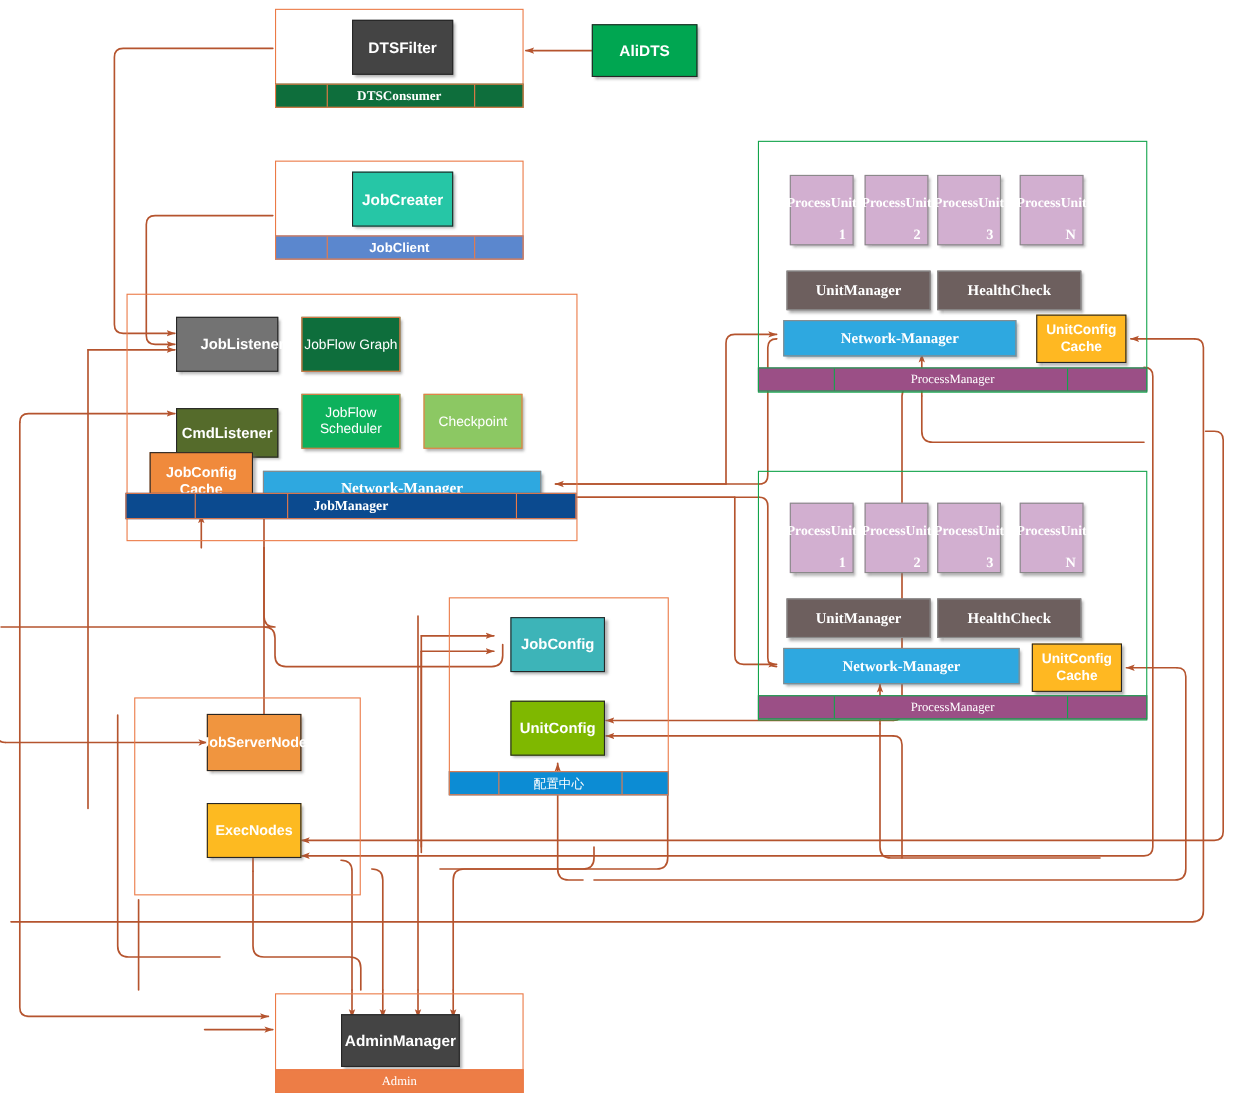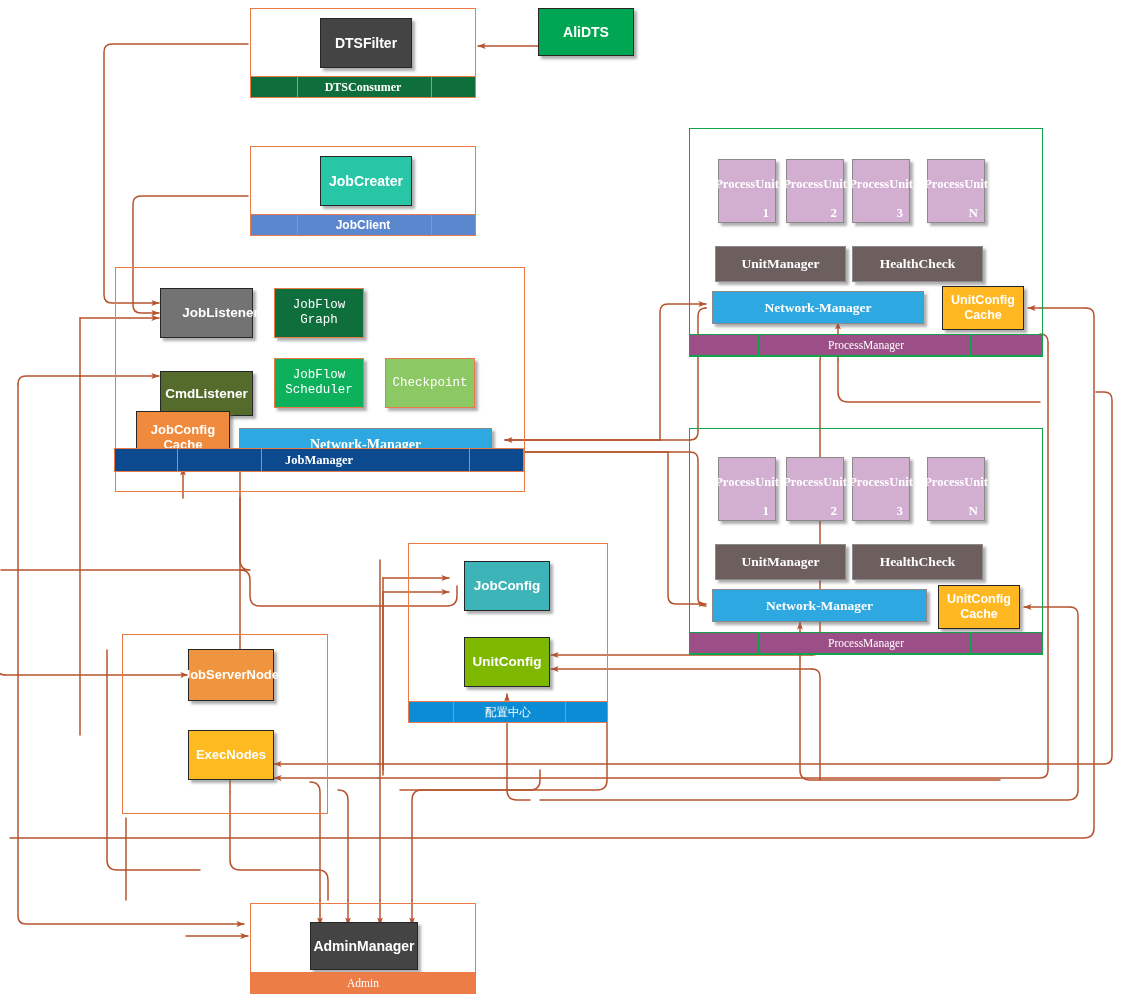--- a/index.html
+++ b/index.html
@@ -6,21 +6,21 @@
   body{font-family:"Liberation Sans",sans-serif;}
   #root{position:relative;width:1124px;height:994px;overflow:hidden;background:#fff;border-radius:17px;}
   #wires{position:absolute;left:0;top:0;width:1124px;height:994px;pointer-events:none;}
   .grp{position:absolute;box-sizing:border-box;}
   .grp-orange{border:1.6px solid #EB7A46;background:transparent;}
   .grp-green{border:1.6px solid #12A44B;background:transparent;}
   .node{position:absolute;box-sizing:border-box;display:flex;align-items:center;justify-content:center;
         text-align:center;color:#ffffff;line-height:1.18;}
   .sh{box-shadow:2.5px 2.5px 2.5px rgba(110,110,110,.55);}
   .b-dark{border:1.2px solid #262626;}
-  .b-orange{border:1.2px solid #EB7A46;font-family:Liberation Mono, monospace;}
+  .b-orange{border:1.2px solid #EB7A46;}
   .b-grey{border:1px solid #8a8a8a;}
   .bold{font-weight:bold;}
   .serif{font-family:"Liberation Serif",serif;font-weight:bold;}
   .bar{position:absolute;box-sizing:border-box;display:flex;align-items:center;justify-content:center;color:#fff;}
   .bar .seg{position:absolute;top:0;bottom:0;width:1.4px;background:#EB7A46;}
   .pu-num{position:absolute;right:6px;bottom:2px;font-family:"Liberation Serif",serif;font-weight:bold;font-size:13px;}
 </style>
 </head>
 <body>
 
@@ -121,21 +121,21 @@
 
   <div class="grp grp-orange" style="left:250px;top:8px;width:226px;height:90px;"></div>
   <div class="node sh b-dark bold" style="left:320px;top:18px;width:92px;height:50px;background:#444444;font-size:14px;">
     <span>DTSFilter</span>
   </div>
   <div class="bar" style="left:250px;top:76px;width:226px;height:22px;background:#0E6E3C;border:1.4px solid #EB7A46;">
     <span class="seg" style="left:46px;"></span>
       <span class="seg" style="left:180px;"></span>
     <span class="serif" style="font-size:12px;">DTSConsumer</span>
   </div>
-  <div class="node sh b-dark bold" style="left:538px;top:8px;width:96px;height:48px;background:#00A651;font-size:14px;">
+  <div class="node sh b-dark bold" style="left:538px;top:22px;width:96px;height:48px;background:#00A651;font-size:14px;">
     <span>AliDTS</span>
   </div>
 
   <div class="grp grp-orange" style="left:250px;top:146px;width:226px;height:90px;"></div>
   <div class="node sh b-dark bold" style="left:320px;top:156px;width:92px;height:50px;background:#26C6A6;font-size:14px;">
     <span>JobCreater</span>
   </div>
   <div class="bar" style="left:250px;top:214px;width:226px;height:22px;background:#5B87CE;border:1.4px solid #EB7A46;">
     <span class="seg" style="left:46px;"></span>
       <span class="seg" style="left:180px;"></span>

